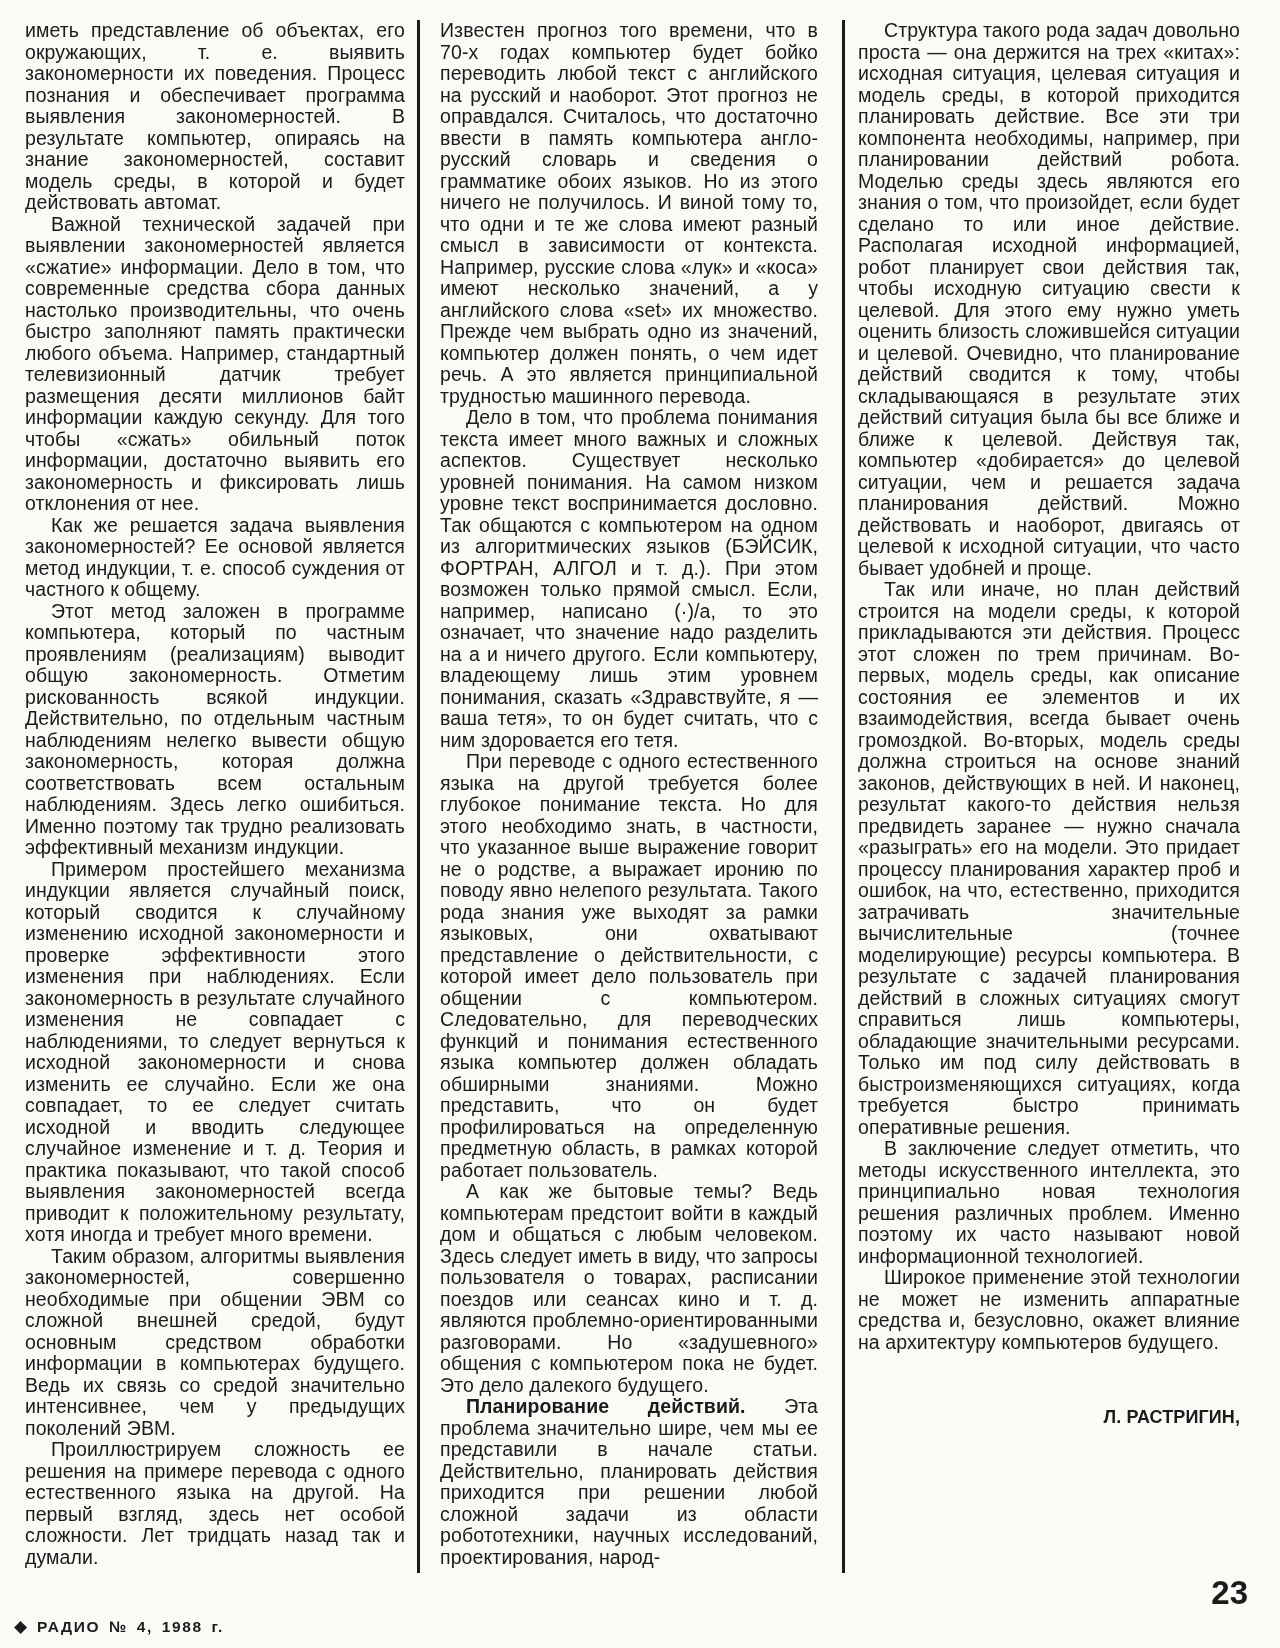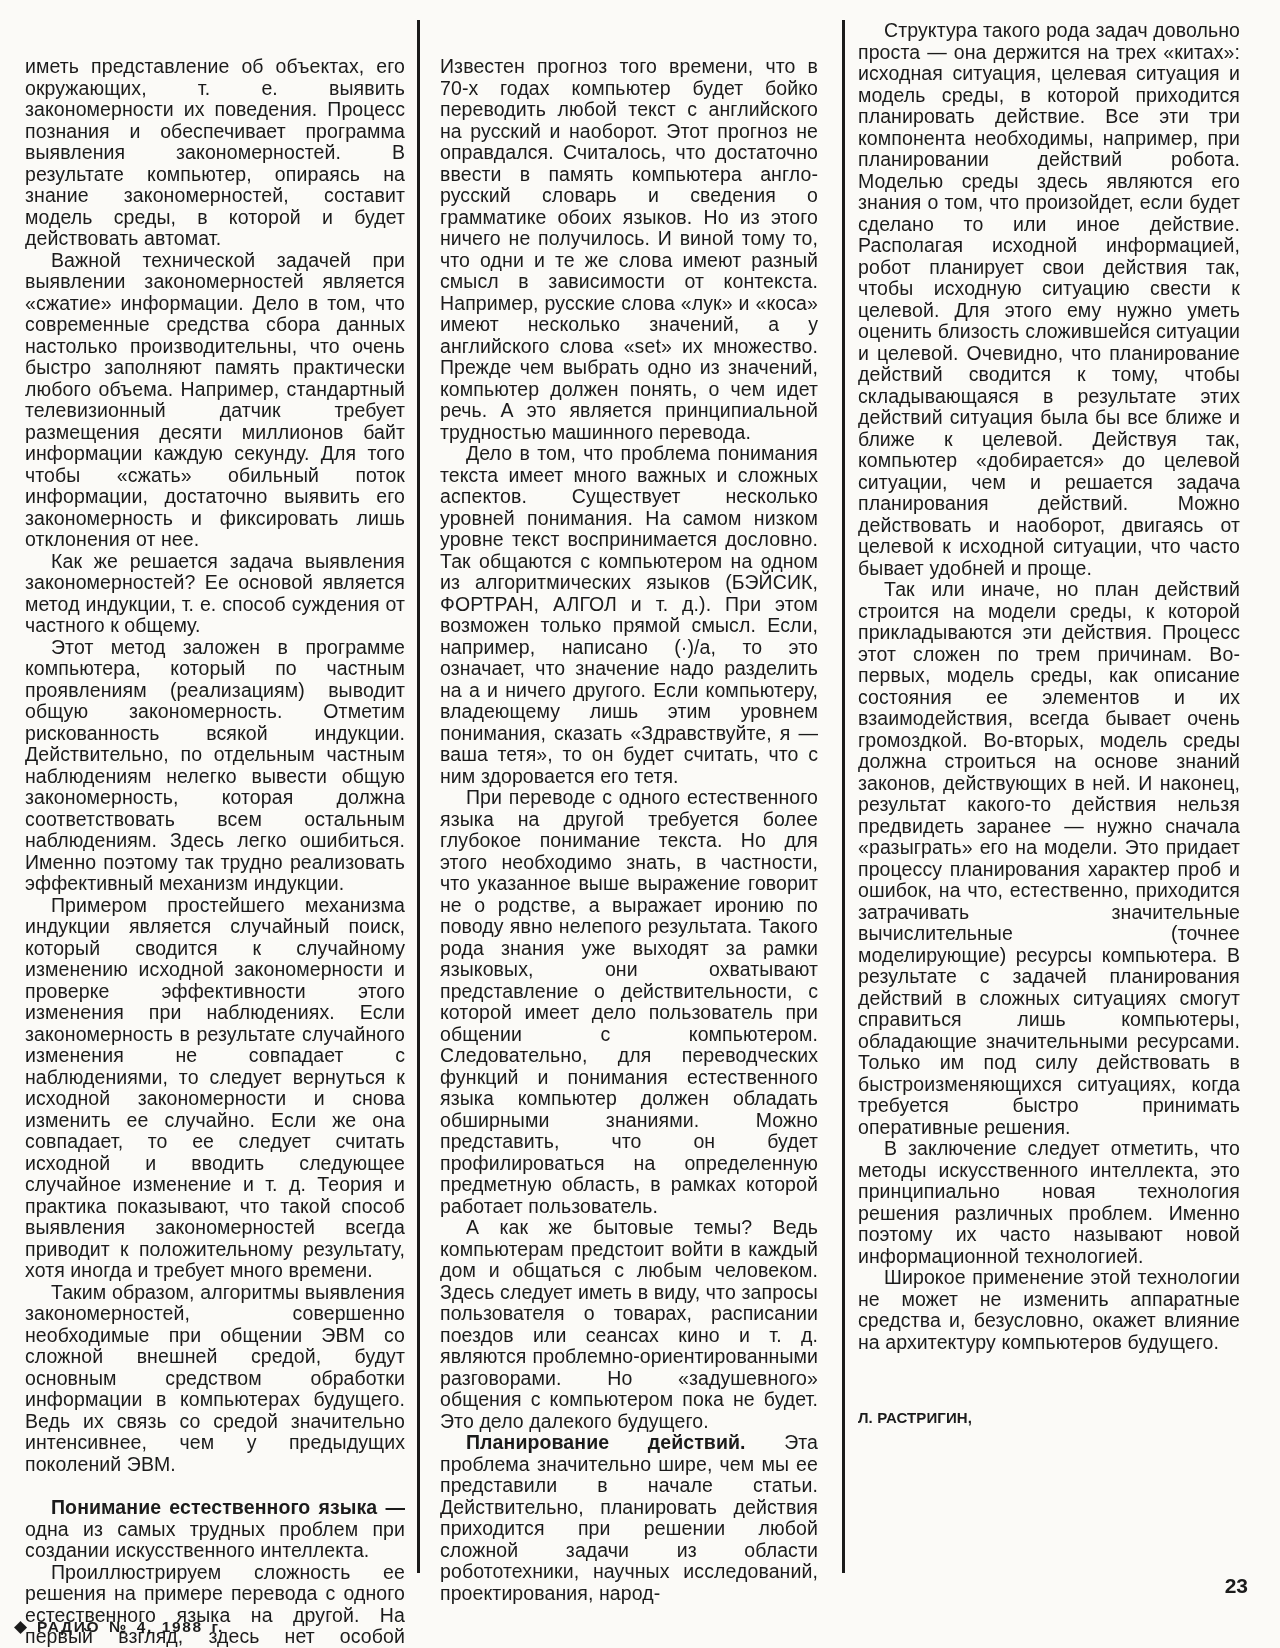--- a/index.html
+++ b/index.html
@@ -17,36 +17,36 @@
     text-align:justify;
     font-size:19.5px;
     line-height:21.5px;
     letter-spacing:0.1px;
   }
   #col1{left:25px;width:380px;}
   #col2{left:440px;width:378px;}
   #col3{left:858px;width:382px;}
   .column p{margin:0;padding:0;}
   .column p.indent{text-indent:26px;}
-  .column p.no-indent{text-indent:0;margin-top:36px;}
+  .column p.no-indent{text-indent:0;}
   .column p.gap-before{margin-top:22px;}
   .vrule{
     position:absolute;
     top:20px;
     width:2.5px;
     height:1553px;
     background:#1b1b1b;
   }
   #vrule1{left:417px;}
   #vrule2{left:842px;}
   .signature{
     margin-top:52px;
-    text-align:left;
+    text-align:right;
     font-weight:bold;
-    font-size:15px;
+    font-size:18px;
     line-height:25px;
     text-indent:0;
   }
   .signature div{text-indent:0;}
   .footer-line{
     position:absolute;
     left:14px;
     top:1616px;
     font-weight:bold;
     font-size:15.5px;
@@ -57,36 +57,35 @@
   .footer-line .diamond{
     font-size:17px;
     margin-right:10px;
     letter-spacing:0;
   }
   .page-number{
     position:absolute;
     top:1574px;
     right:32px;
     font-weight:bold;
-    font-size:21px;
+    font-size:33px;
     letter-spacing:0;
     margin-left:23px;
   }
 </style>
 </head>
 <body>
 
 <div id="col1" class="column">
     <p class="no-indent">иметь представление об объектах, его окружающих, т. е. выявить закономерности их поведения. Процесс познания и обеспечивает программа выявления закономерностей. В результате компьютер, опираясь на знание закономерностей, составит модель среды, в которой и будет действовать автомат.</p>
     <p class="indent">Важной технической задачей при выявлении закономерностей является «сжатие» информации. Дело в том, что современные средства сбора данных настолько производительны, что очень быстро заполняют память практически любого объема. Например, стандартный телевизионный датчик требует размещения десяти миллионов байт информации каждую секунду. Для того чтобы «сжать» обильный поток информации, достаточно выявить его закономерность и фиксировать лишь отклонения от нее.</p>
     <p class="indent">Как же решается задача выявления закономерностей? Ее основой является метод индукции, т. е. способ суждения от частного к общему.</p>
     <p class="indent">Этот метод заложен в программе компьютера, который по частным проявлениям (реализациям) выводит общую закономерность. Отметим рискованность всякой индукции. Действительно, по отдельным частным наблюдениям нелегко вывести общую закономерность, которая должна соответствовать всем остальным наблюдениям. Здесь легко ошибиться. Именно поэтому так трудно реализовать эффективный механизм индукции.</p>
     <p class="indent">Примером простейшего механизма индукции является случайный поиск, который сводится к случайному изменению исходной закономерности и проверке эффективности этого изменения при наблюдениях. Если закономерность в результате случайного изменения не совпадает с наблюдениями, то следует вернуться к исходной закономерности и снова изменить ее случайно. Если же она совпадает, то ее следует считать исходной и вводить следующее случайное изменение и т. д. Теория и практика показывают, что такой способ выявления закономерностей всегда приводит к положительному результату, хотя иногда и требует много времени.</p>
     <p class="indent">Таким образом, алгоритмы выявления закономерностей, совершенно необходимые при общении ЭВМ со сложной внешней средой, будут основным средством обработки информации в компьютерах будущего. Ведь их связь со средой значительно интенсивнее, чем у предыдущих поколений ЭВМ.</p>
-    <p class="indent gap-before"><b>Понимание естественного языка —</b> одна из самых трудных проблем при создании искусственного интеллекта.</p>
     <p class="indent">Проиллюстрируем сложность ее решения на примере перевода с одного естественного языка на другой. На первый взгляд, здесь нет особой сложности. Лет тридцать назад так и думали.</p>
   </div>
 
 <div id="vrule1" class="vrule"></div>
 
 <div id="col2" class="column">
     <p class="no-indent">Известен прогноз того времени, что в 70-х годах компьютер будет бойко переводить любой текст с английского на русский и наоборот. Этот прогноз не оправдался. Считалось, что достаточно ввести в память компьютера англо-русский словарь и сведения о грамматике обоих языков. Но из этого ничего не получилось. И виной тому то, что одни и те же слова имеют разный смысл в зависимости от контекста. Например, русские слова «лук» и «коса» имеют несколько значений, а у английского слова «set» их множество. Прежде чем выбрать одно из значений, компьютер должен понять, о чем идет речь. А это является принципиальной трудностью машинного перевода.</p>
     <p class="indent">Дело в том, что проблема понимания текста имеет много важных и сложных аспектов. Существует несколько уровней понимания. На самом низком уровне текст воспринимается дословно. Так общаются с компьютером на одном из алгоритмических языков (БЭЙСИК, ФОРТРАН, АЛГОЛ и т. д.). При этом возможен только прямой смысл. Если, например, написано (·)/а, то это означает, что значение надо разделить на а и ничего другого. Если компьютеру, владеющему лишь этим уровнем понимания, сказать «Здравствуйте, я — ваша тетя», то он будет считать, что с ним здоровается его тетя.</p>
     <p class="indent">При переводе с одного естественного языка на другой требуется более глубокое понимание текста. Но для этого необходимо знать, в частности, что указанное выше выражение говорит не о родстве, а выражает иронию по поводу явно нелепого результата. Такого рода знания уже выходят за рамки языковых, они охватывают представление о действительности, с которой имеет дело пользователь при общении с компьютером. Следовательно, для переводческих функций и понимания естественного языка компьютер должен обладать обширными знаниями. Можно представить, что он будет профилироваться на определенную предметную область, в рамках которой работает пользователь.</p>
     <p class="indent">А как же бытовые темы? Ведь компьютерам предстоит войти в каждый дом и общаться с любым человеком. Здесь следует иметь в виду, что запросы пользователя о товарах, расписании поездов или сеансах кино и т. д. являются проблемно-ориентированными разговорами. Но «задушевного» общения с компьютером пока не будет. Это дело далекого будущего.</p>

